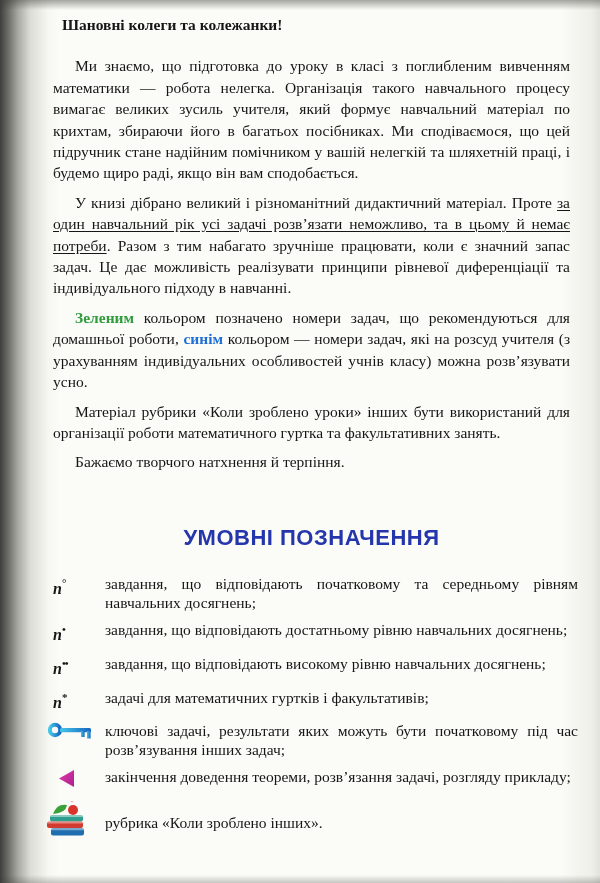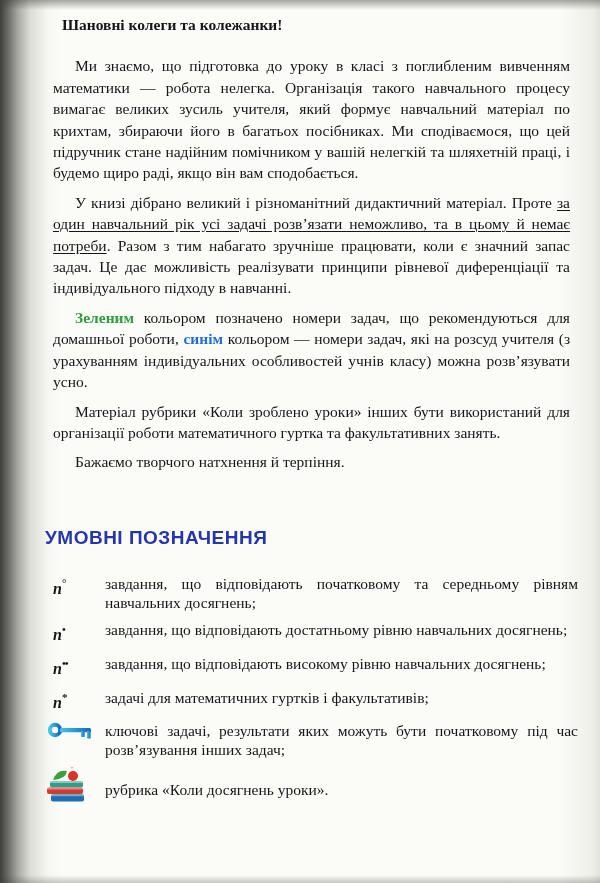--- a/index.html
+++ b/index.html
@@ -31,23 +31,23 @@
   .greeting{
     margin:0 0 20px 0;text-indent:17px;font-weight:bold;
   }
   p.para{
     margin:8px;text-align:justify;text-indent:22px;
   }
   .u{ text-decoration:underline; text-underline-offset:2px;}
   .w-green{ color:#2f9b3c; font-weight:bold;}
   .w-blue{ color:#1e6fd6; font-weight:bold;}
   .legend-title{
-    margin:54px 0 26px 0;
+    margin:54px 0 26px 0;text-align:center;
     font-family:"Liberation Sans", sans-serif;
-    font-size:19px;font-weight:bold;color:#2536ac;letter-spacing:.5px;
+    font-size:22px;font-weight:bold;color:#2536ac;letter-spacing:.5px;
   }
   .legend{width:100%;}
   .legend-row{
     display:flex;align-items:flex-start;margin:0 0 8px 0;
   }
   .legend-sym{
     flex:0 0 60px;padding-left:8px;box-sizing:border-box;
     font-style:italic;font-weight:bold;font-size:16px;line-height:21.4px;
     white-space:nowrap;
   }
@@ -118,35 +118,51 @@
               <circle cx="8" cy="9" r="5.2" fill="none" stroke="url(#kg)" stroke-width="4"></circle>
               <rect x="13" y="7" width="31" height="4.2" rx="1.5" fill="url(#kg)"></rect>
               <rect x="34" y="10" width="3.6" height="6" fill="url(#kg)"></rect>
               <rect x="40" y="10" width="3.6" height="7.5" fill="url(#kg)"></rect>
             </svg>
           </span>
         </div>
         <div class="legend-text">ключові задачі, результати яких можуть бути початковому під час розв’язування інших задач;</div>
       </div>
 
+      <div class="legend-row">
+        <div class="legend-sym sym-tri">
+          <span class="icon-wrap">
+            <svg width="15" height="17" viewBox="0 0 15 17" aria-hidden="true">
+              <defs>
+                <linearGradient id="tg" x1="0" y1="0" x2="1" y2="1">
+                  <stop offset="0" stop-color="#e23ba8"></stop>
+                  <stop offset="1" stop-color="#a9208f"></stop>
+                </linearGradient>
+              </defs>
+              <polygon points="15,0 15,17 0,8.5" fill="url(#tg)"></polygon>
+            </svg>
+          </span>
+        </div>
+        <div class="legend-text">закінчення доведення теореми, розв’язання задачі, розгляду прикладу;</div>
+      </div>
 
       <div class="legend-row row-books">
         <div class="legend-sym sym-books">
           <span class="icon-wrap">
             <svg width="42" height="38" viewBox="0 0 42 38" aria-hidden="true">
               <path d="M8 13 q4 -11 14 -9 q-1 8 -14 9z" fill="#3aa13a"></path>
               <circle cx="28" cy="9" r="5" fill="#d9342b"></circle>
               <circle cx="27" c6="8" r="1.4" fill="#f4b0aa"></circle>
               <rect x="5" y="14" width="33" height="6.5" rx="2" fill="#2e9e8f"></rect>
               <rect x="5" y="14" width="33" height="2" rx="1" fill="#ffffff" opacity="0.45"></rect>
               <rect x="2" y="20.5" width="36" height="6.5" rx="2" fill="#d23b2f"></rect>
               <rect x="2" y="20.5" width="36" height="2" rx="1" fill="#ffffff" opacity="0.4"></rect>
               <rect x="6" y="27" width="33" height="7.5" rx="2" fill="#1f6fb0"></rect>
               <rect x="6" y="27" width="33" height="2.2" rx="1" fill="#ffffff" opacity="0.4"></rect>
             </svg>
           </span>
         </div>
-        <div class="legend-text">рубрика «Коли досягнень уроки».</div>
+        <div class="legend-text">рубрика «Коли зроблено інших».</div>
       </div>
 
     </div>
   </div>
 </div>
 
 </body></html>

